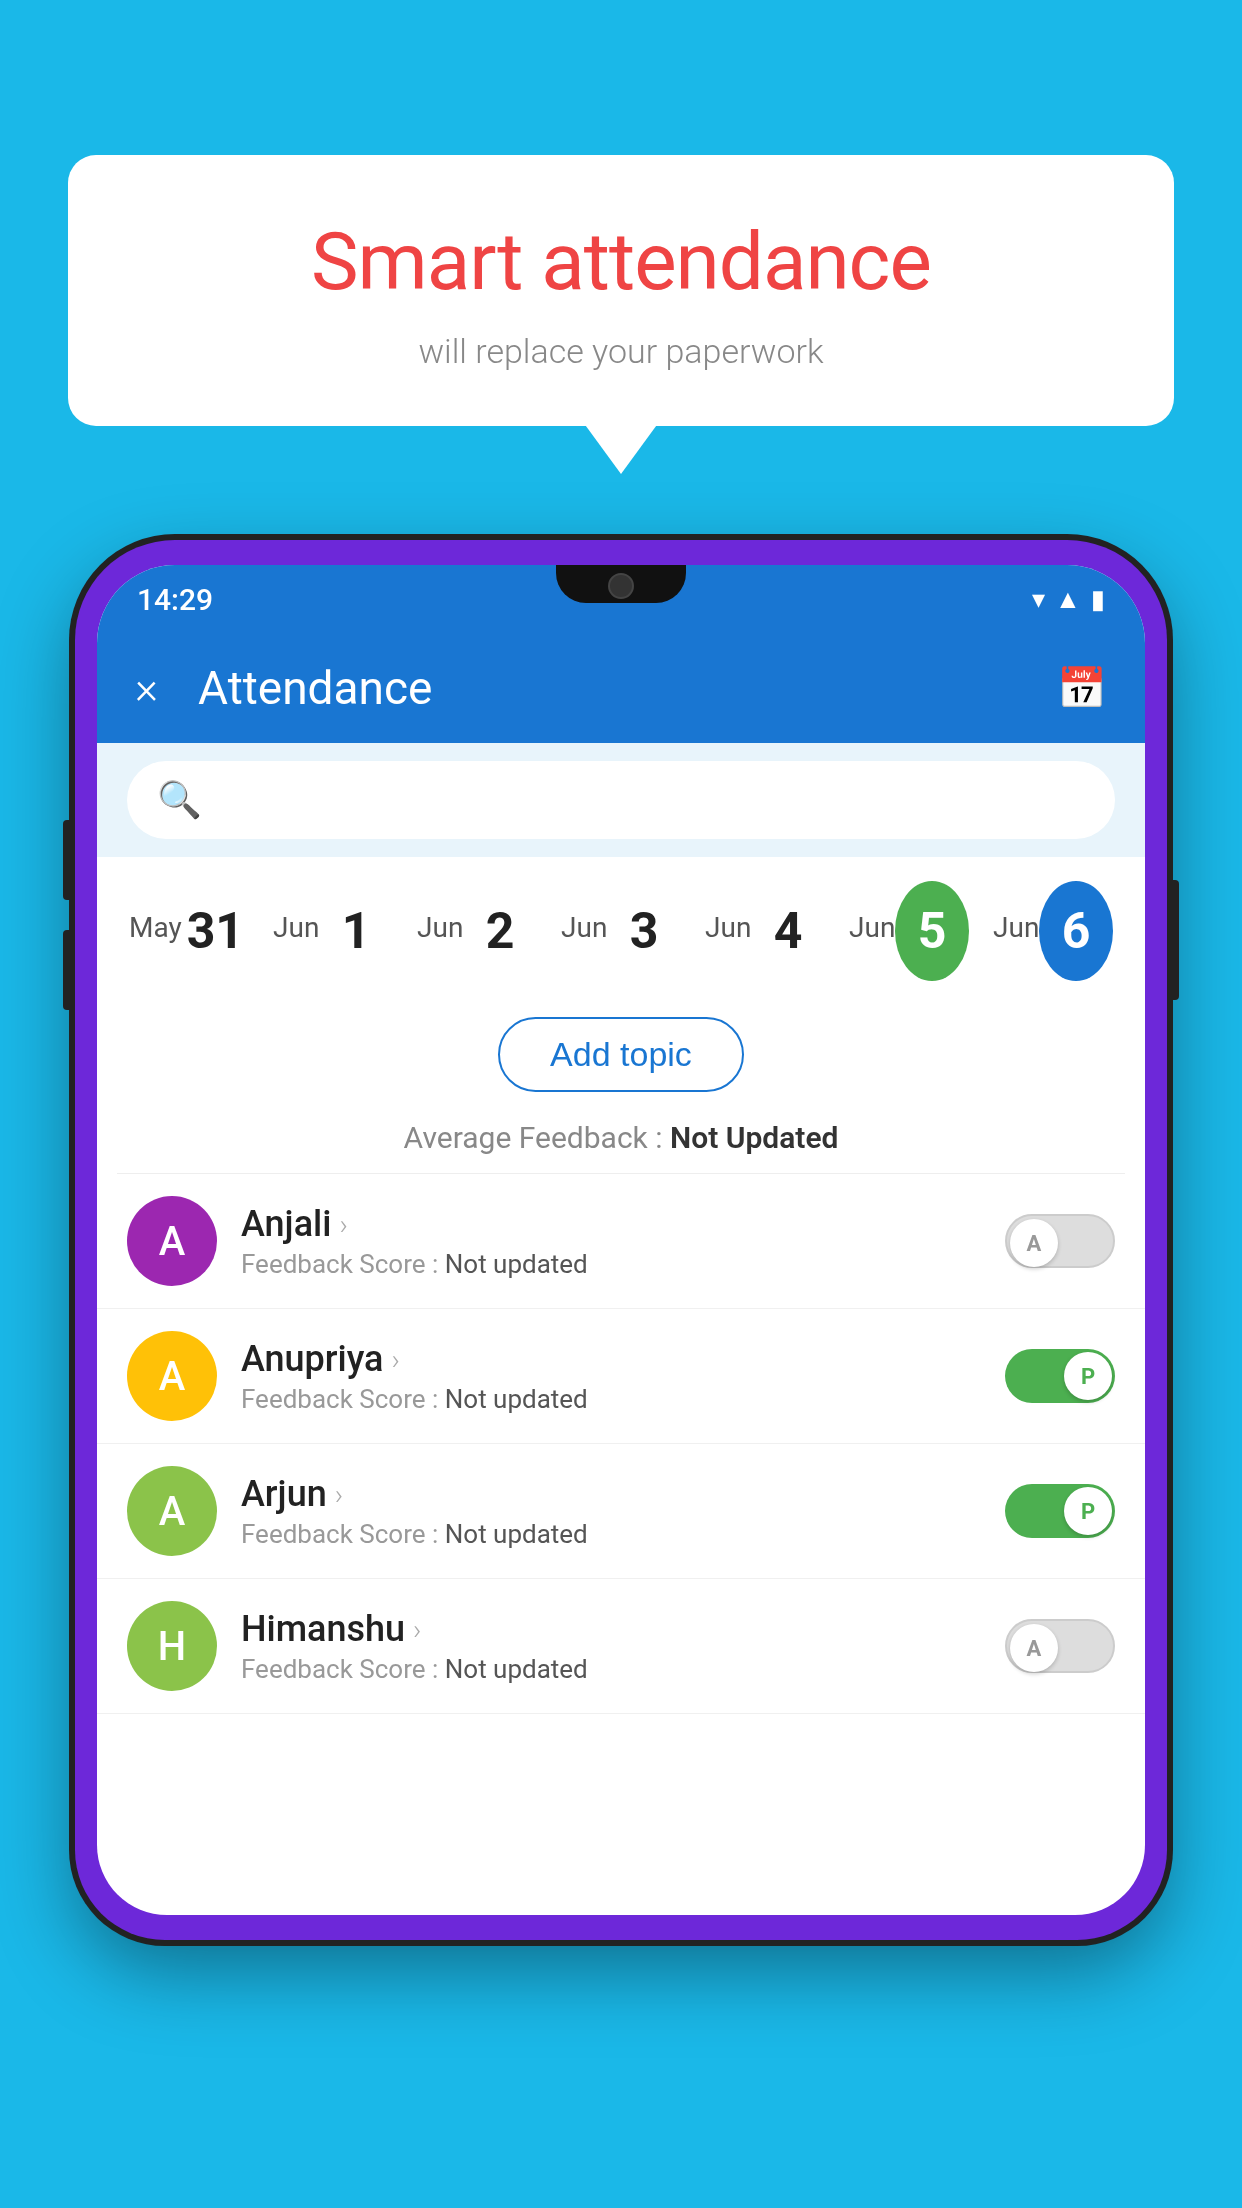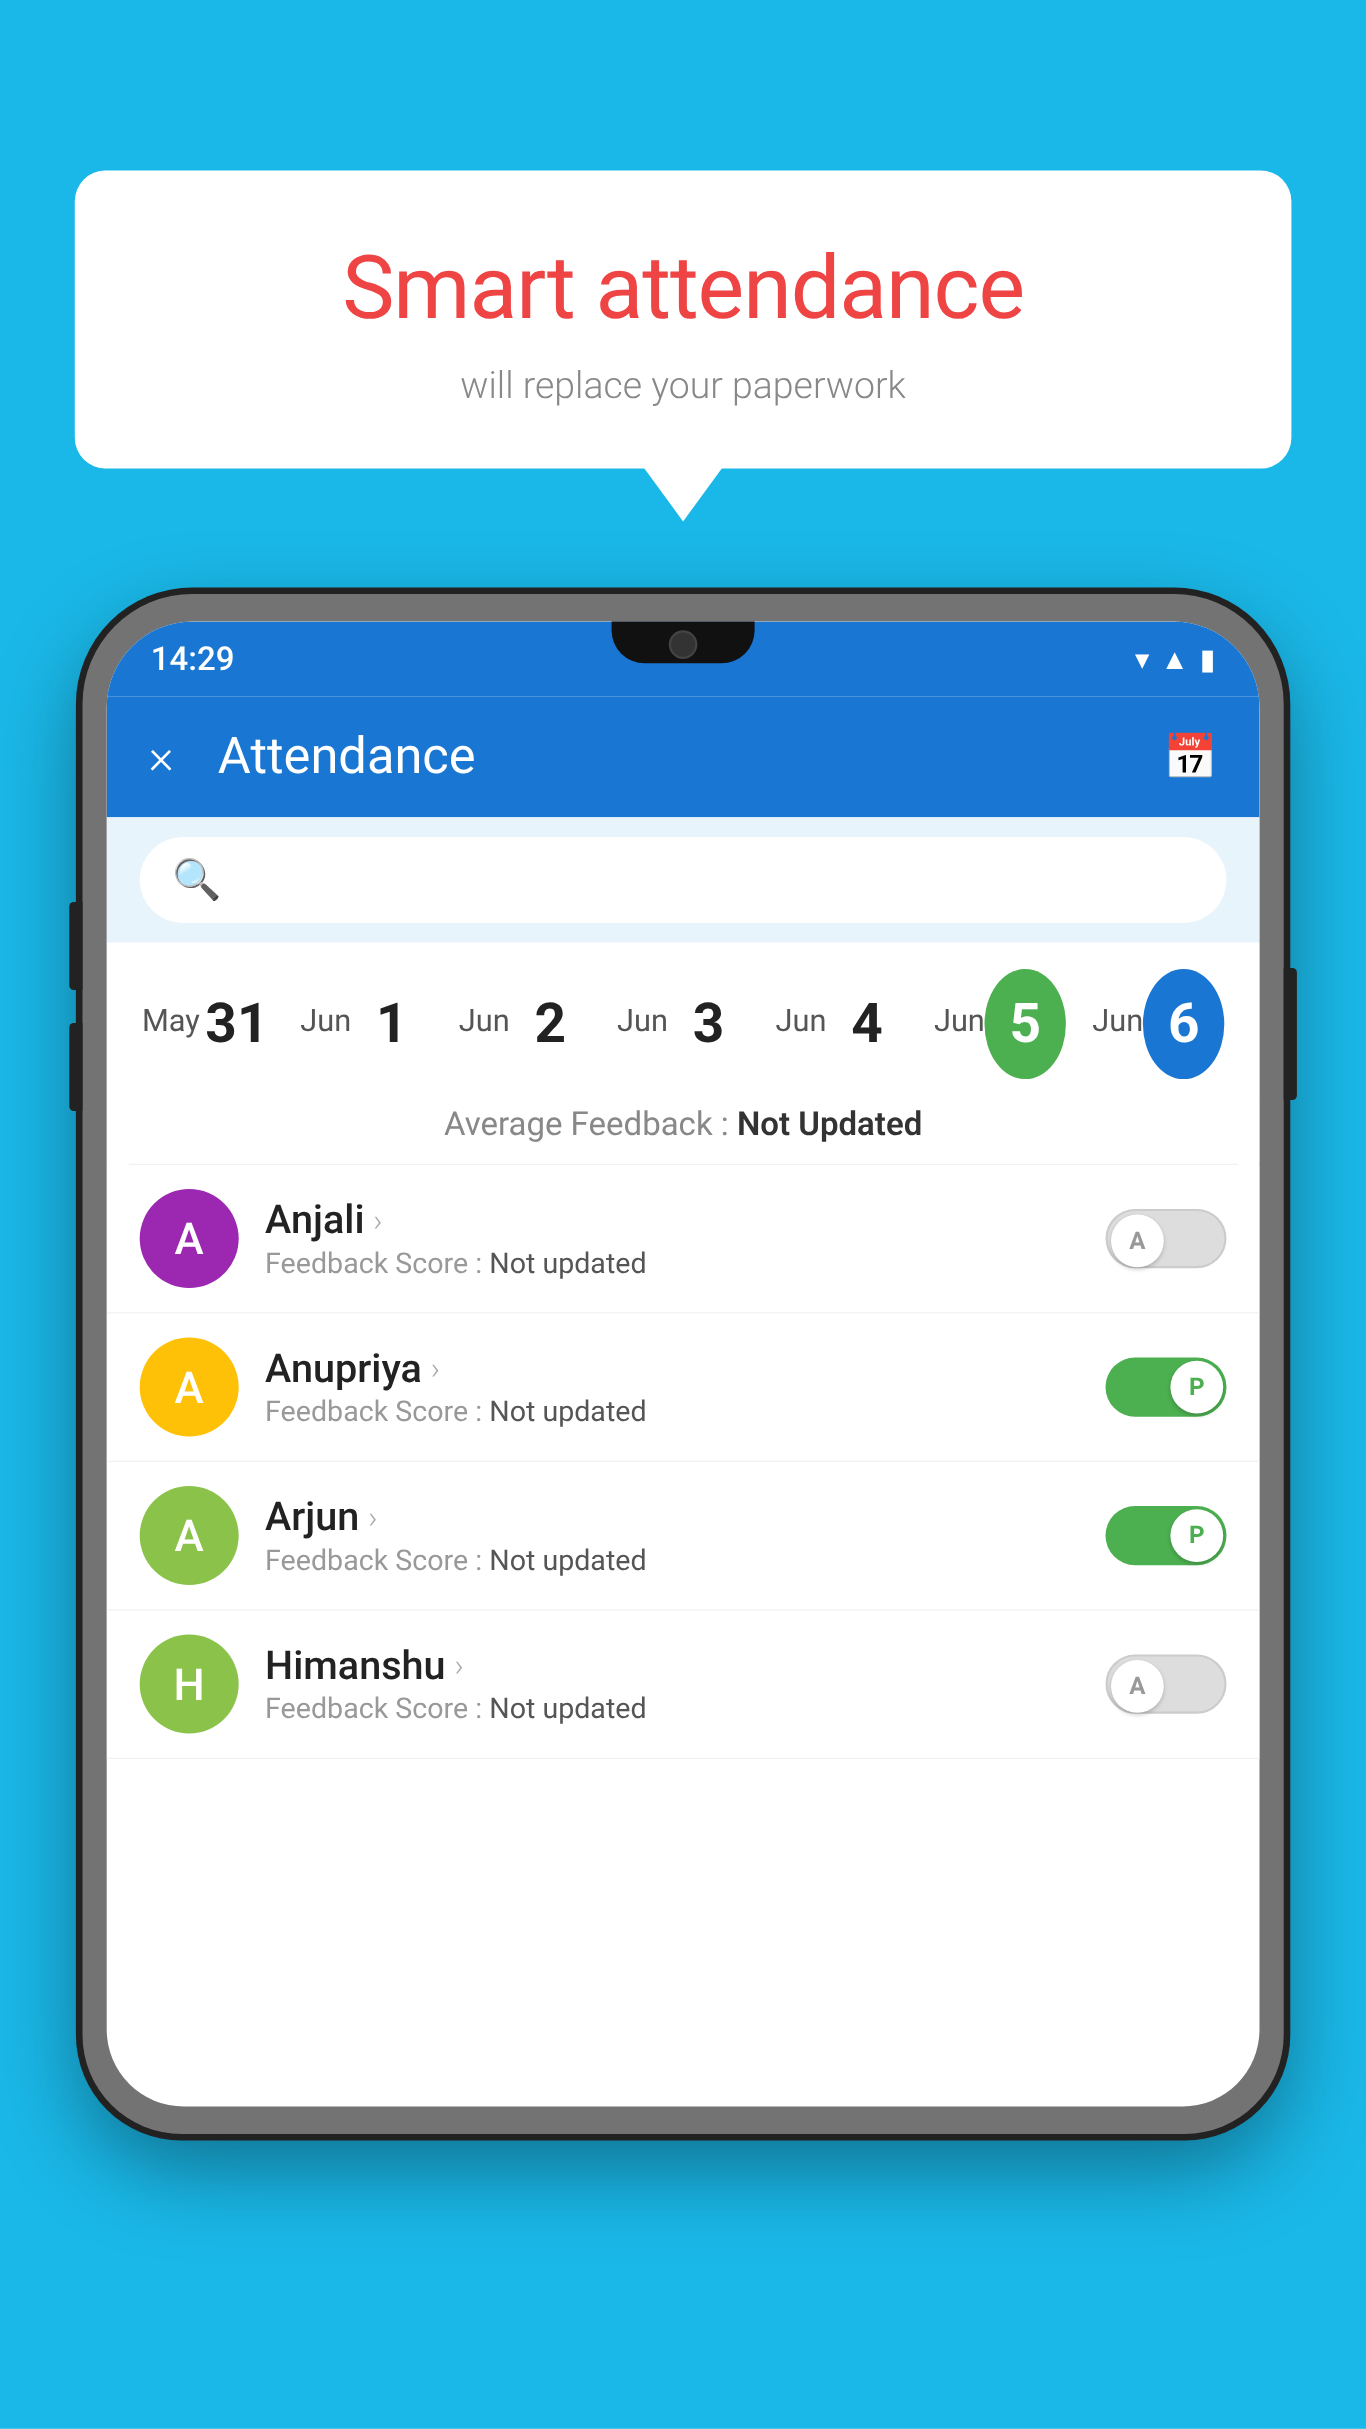--- a/index.html
+++ b/index.html
@@ -59,21 +59,21 @@
     
     .phone-container {
       position: absolute;
       top: 540px;
       left: 75px;
       right: 75px;
       bottom: 0;
     }
 
     .phone-outer {
-      background: #737373;
+      background: #6d28d9;
       border-radius: 100px 100px 90px 90px;
       padding: 25px 22px;
       position: relative;
       width: 100%;
       height: 1400px;
       box-shadow: 0 0 0 6px #222, 0 30px 80px rgba(0,0,0,0.4);
     }
 
     
     .phone-notch {
@@ -488,20 +488,23 @@
             <div class="calendar-month">Jun</div>
             <div class="calendar-date today">5</div>
           </div>
           <div class="calendar-day">
             <div class="calendar-month">Jun</div>
             <div class="calendar-date selected">6</div>
           </div>
         </div>
 
 
+      <div class="add-topic-container">
+        <button class="add-topic-btn">Add topic</button>
+      </div>
 
       <div class="avg-feedback">
         <span class="avg-feedback-text">Average Feedback : </span><span class="avg-feedback-value">Not Updated</span>
       </div>
 
       <div class="divider"></div>
 
       <div class="student-list">
       <div class="student-item">
             <div class="student-avatar" style="background: rgb(156, 39, 176);">A</div>

